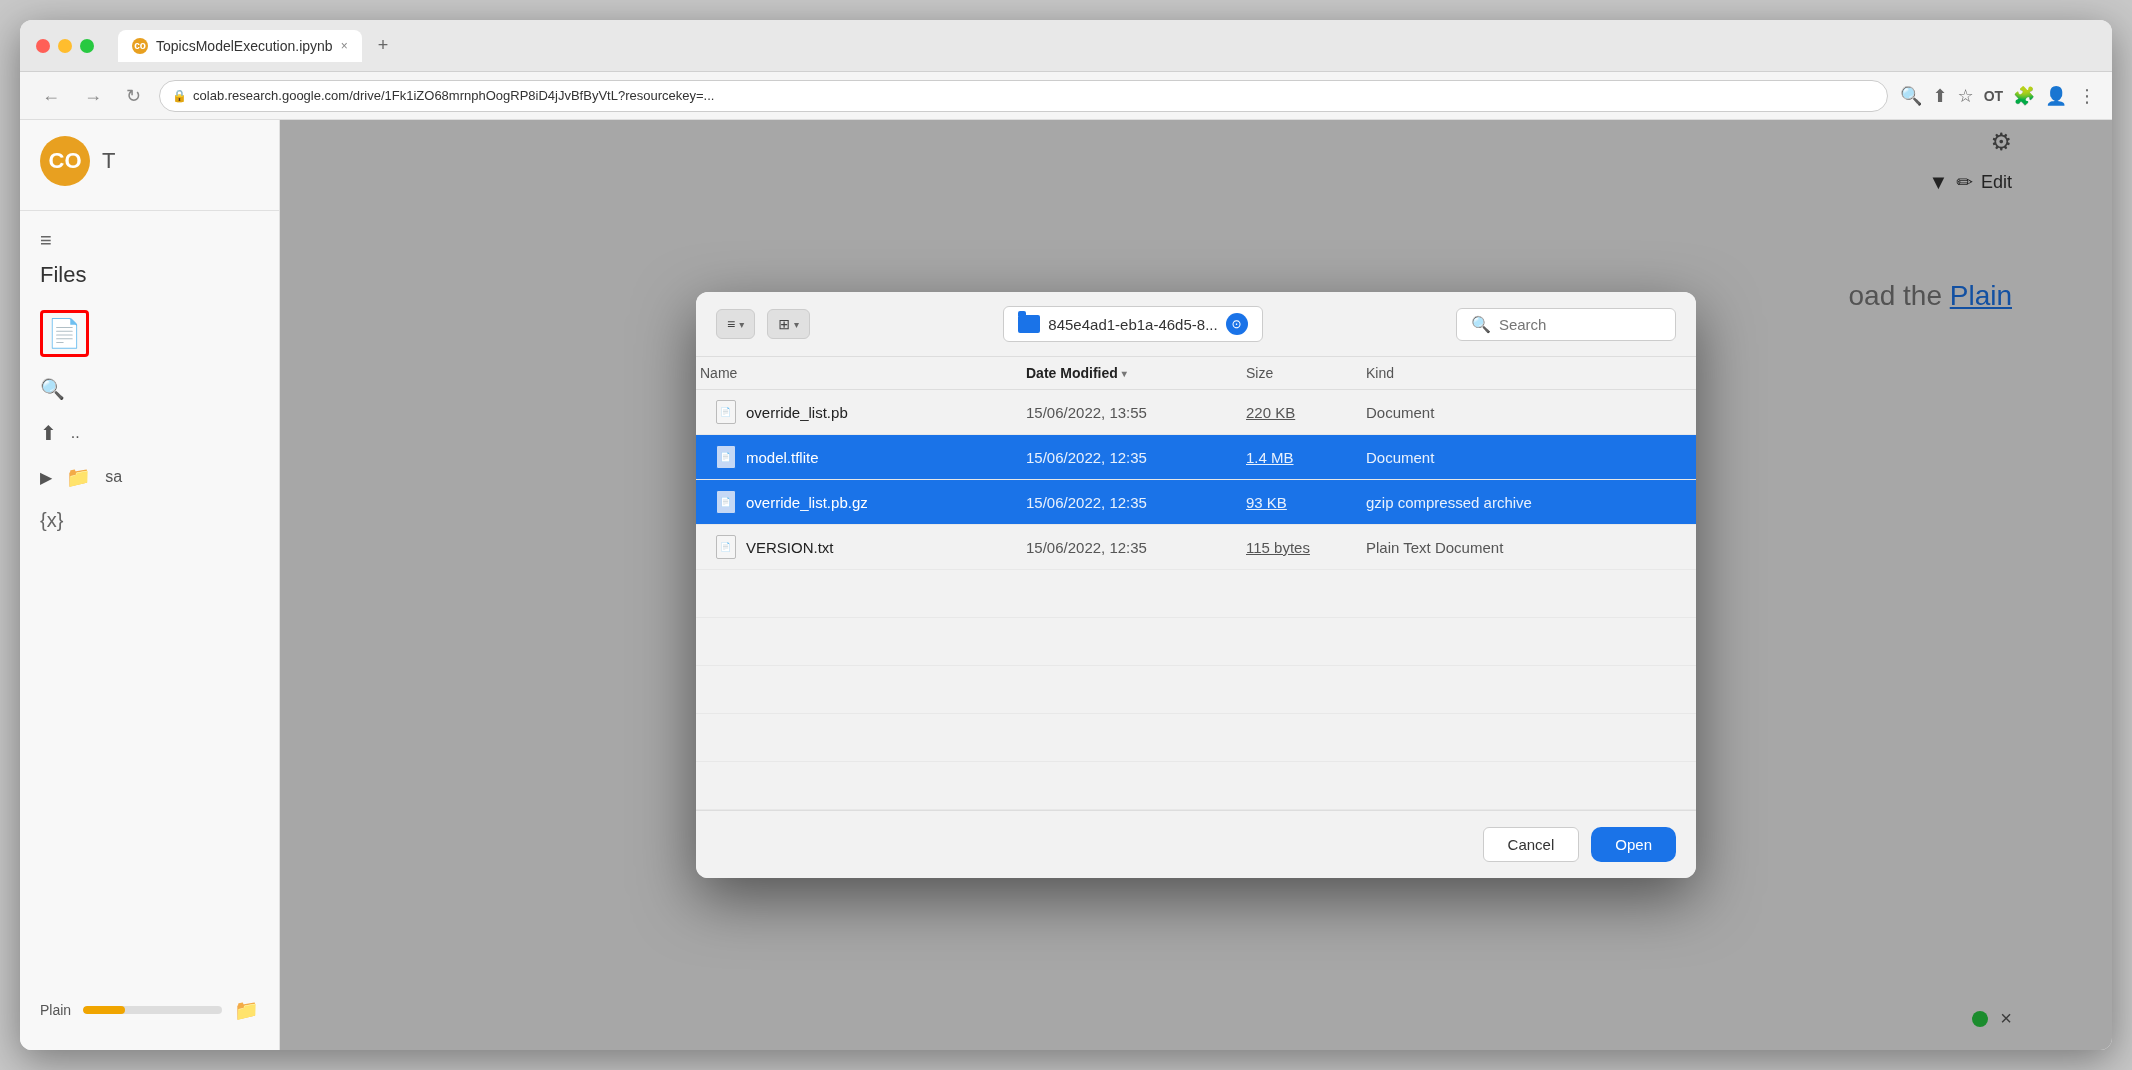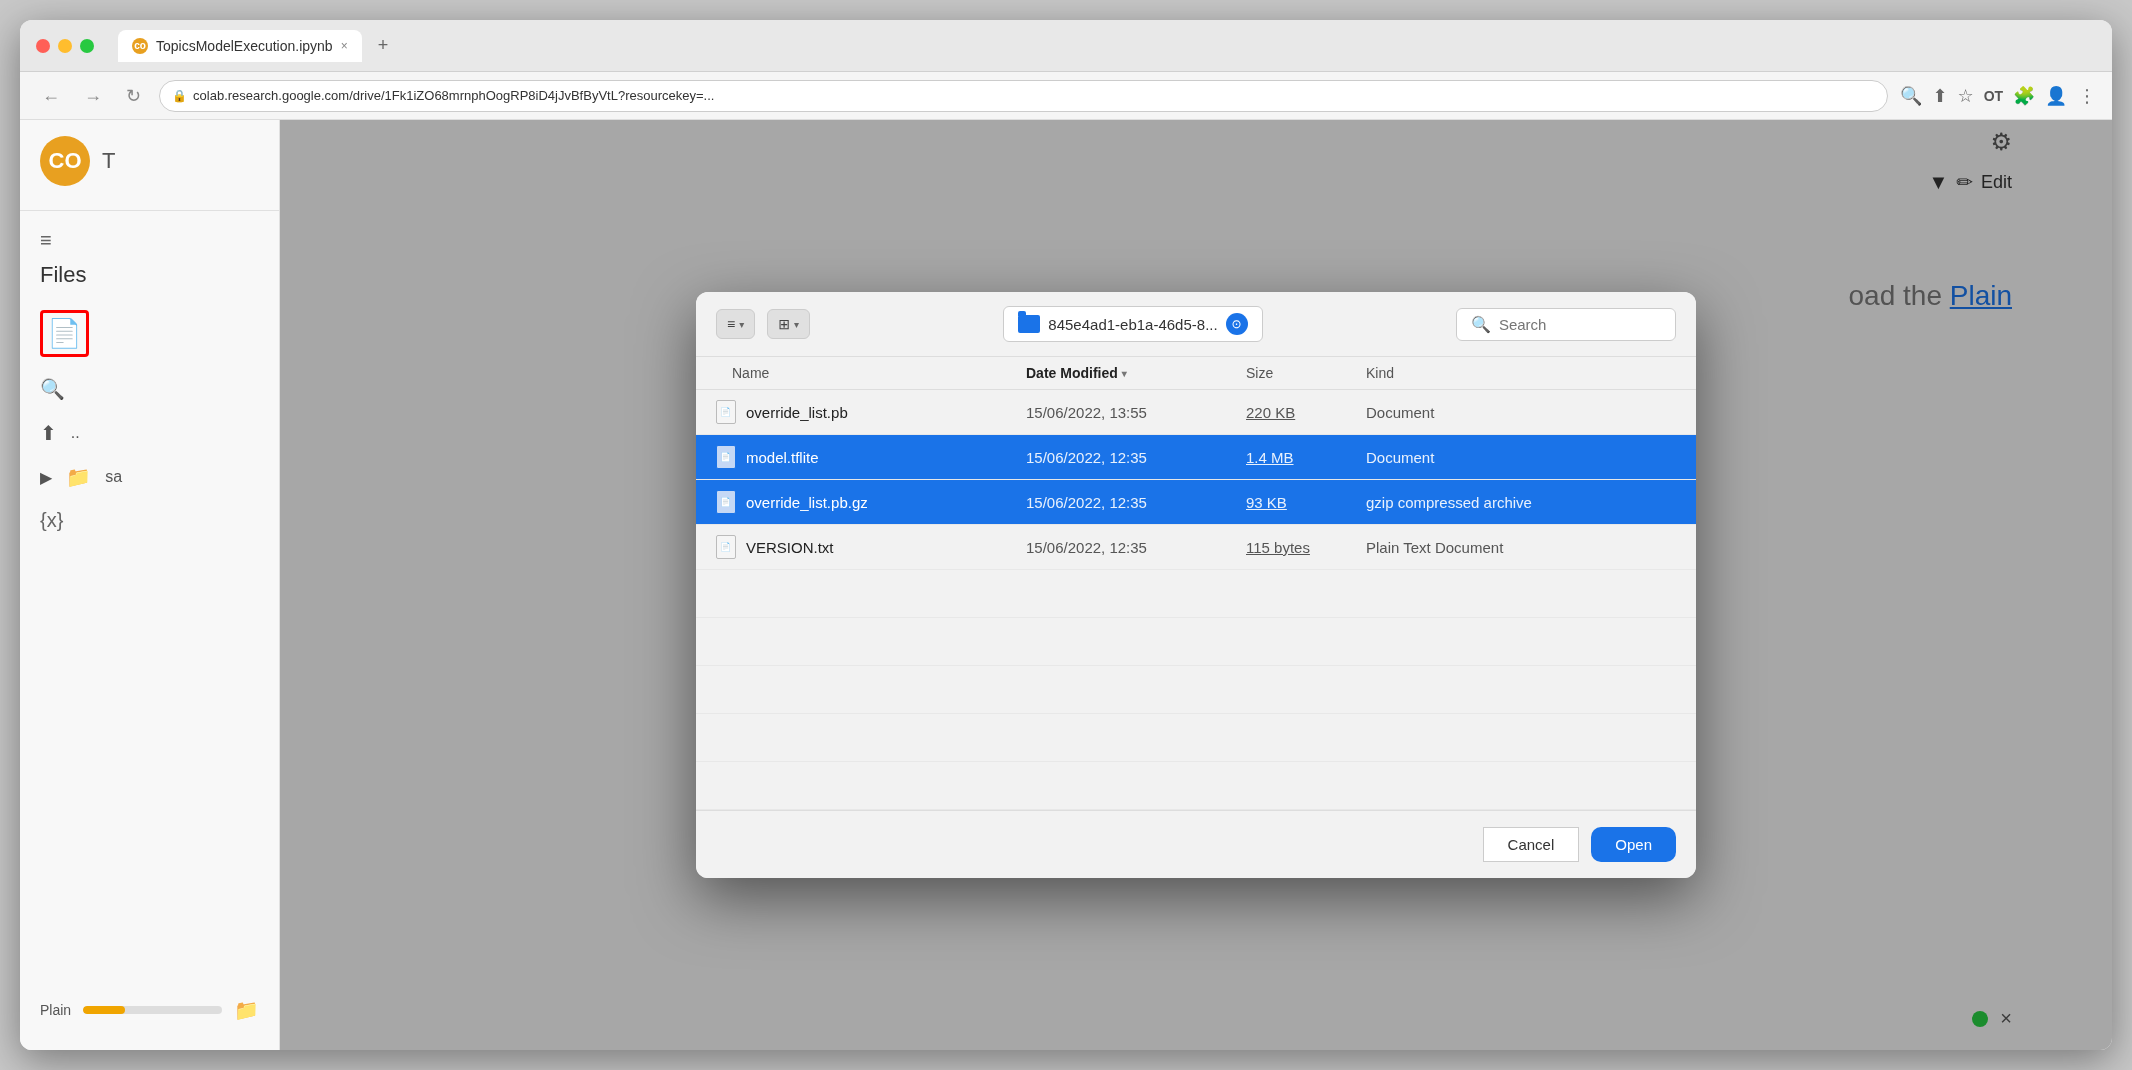--- a/index.html
+++ b/index.html
@@ -412,21 +412,21 @@
       font-size: 15px;
       color: #999;
       background: transparent;
       width: 100%;
     }
 
     
     .file-headers {
       display: grid;
       grid-template-columns: 1fr 220px 120px 1fr;
-      padding: 8px 36px;
+      padding: 8px 4px;
       border-bottom: 1px solid #ddd;
       background: #f2f2f2;
     }
     .col-header {
       font-size: 14px;
       color: #555;
       display: flex;
       align-items: center;
       gap: 4px;
       cursor: pointer;
@@ -501,21 +501,21 @@
       display: flex;
       justify-content: flex-end;
       gap: 12px;
       padding: 16px 20px;
       background: #f2f2f2;
       border-top: 1px solid #ddd;
     }
     .btn-cancel {
       background: #fff;
       border: 1px solid #ccc;
-      border-radius: 0;
+      border-radius: 6px;
       padding: 8px 24px;
       font-size: 15px;
       color: #333;
       cursor: pointer;
     }
     .btn-open {
       background: #1a73e8;
       border: none;
       border-radius: 10px;
       padding: 8px 24px;

